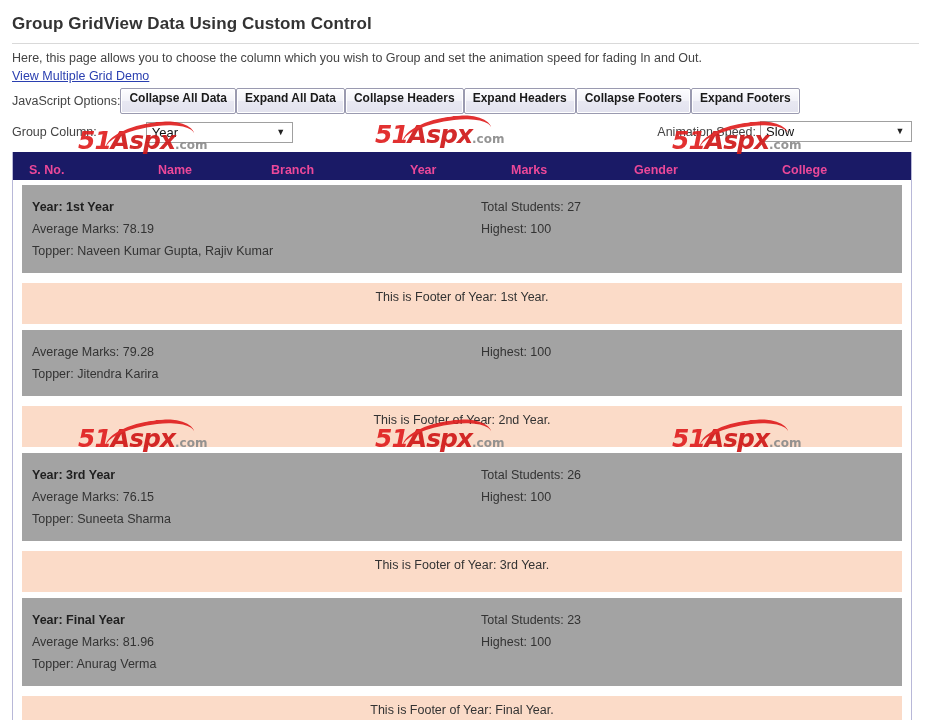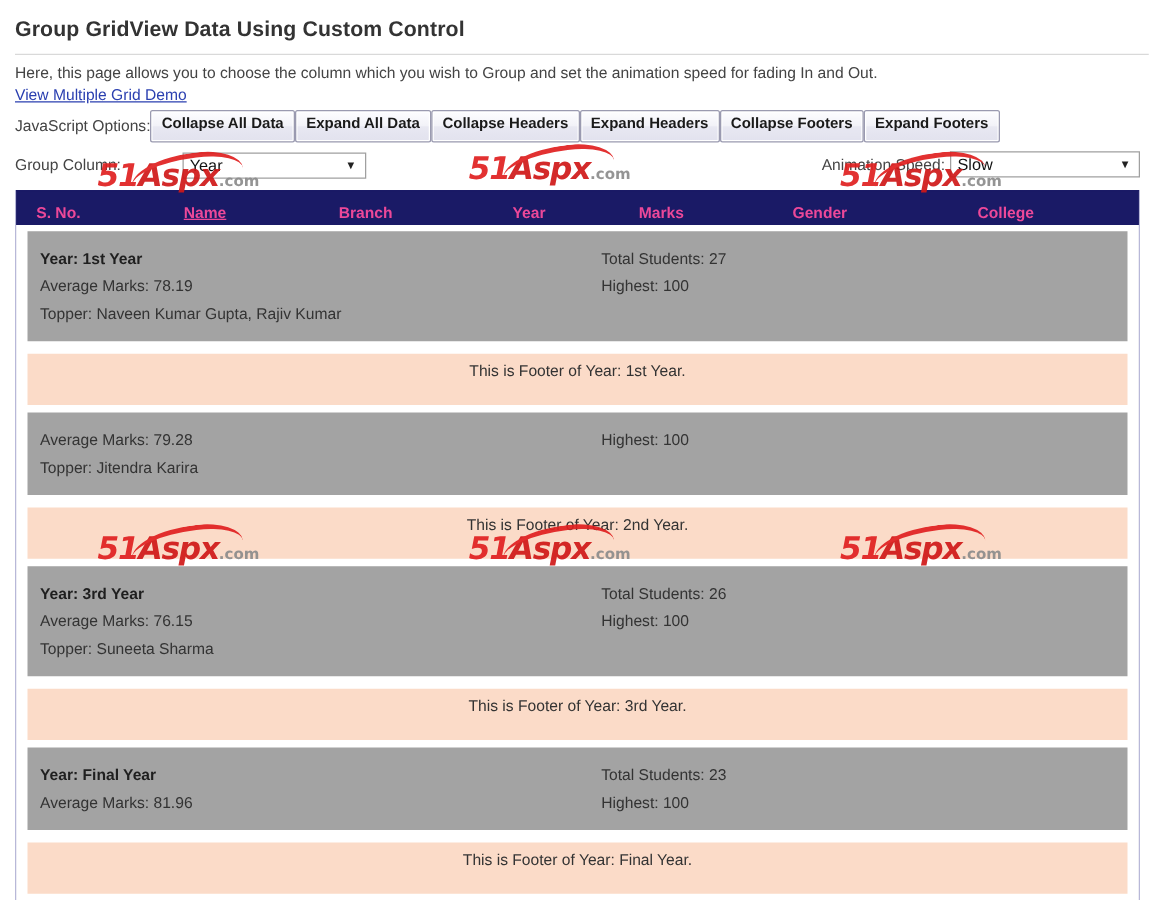--- a/index.html
+++ b/index.html
@@ -260,21 +260,21 @@
     <div class="sel-box" id="anim-speed-select">
       <span class="sel-value">Slow</span>
       <span class="sel-arrow">▼</span>
     </div>
   </div>
 </div>
 
 <div class="grid-wrap">
   <div class="grid-header" id="grid-header">
       <span class="th" style="left: 15px;">S. No.</span>
-      <span class="th" style="left: 133px; text-decoration: underline;">Name</span>
+      <span class="th" style="left: 144px;">Name</span>
       <span class="th" style="left: 257px;">Branch</span>
       <span class="th" style="left: 396px;">Year</span>
       <span class="th" style="left: 497px;">Marks</span>
       <span class="th" style="left: 620px;">Gender</span>
       <span class="th" style="left: 768px;">College</span>
     </div>
   <div id="groups-host">
       <div class="group-block">
         <div class="group-panel">
           <div class="grp-line">
@@ -322,20 +322,23 @@
       <div class="group-block">
         <div class="group-panel">
           <div class="grp-line">
             <div class="grp-left grp-bold">Year: Final Year</div>
             <div class="grp-right">Total Students: 23</div>
           </div>
           <div class="grp-line">
             <div class="grp-left">Average Marks: 81.96</div>
             <div class="grp-right">Highest: 100</div>
           </div>
+          <div class="grp-line">
+            <div class="grp-left">Topper: Anurag Verma</div>
+          </div>
         </div>
         <div class="group-footer">This is Footer of Year: Final Year.</div>
       </div>
     </div>
 </div>
 
 <div id="watermark-host">
     <div class="wm" style="left: 78px; top: 126px;"><span class="w51">51</span><span class="waspx">Aspx</span><span class="wcom">.com</span><span class="swoosh"></span></div>
     <div class="wm" style="left: 375px; top: 120px;"><span class="w51">51</span><span class="waspx">Aspx</span><span class="wcom">.com</span><span class="swoosh"></span></div>
     <div class="wm" style="left: 672px; top: 126px;"><span class="w51">51</span><span class="waspx">Aspx</span><span class="wcom">.com</span><span class="swoosh"></span></div>

